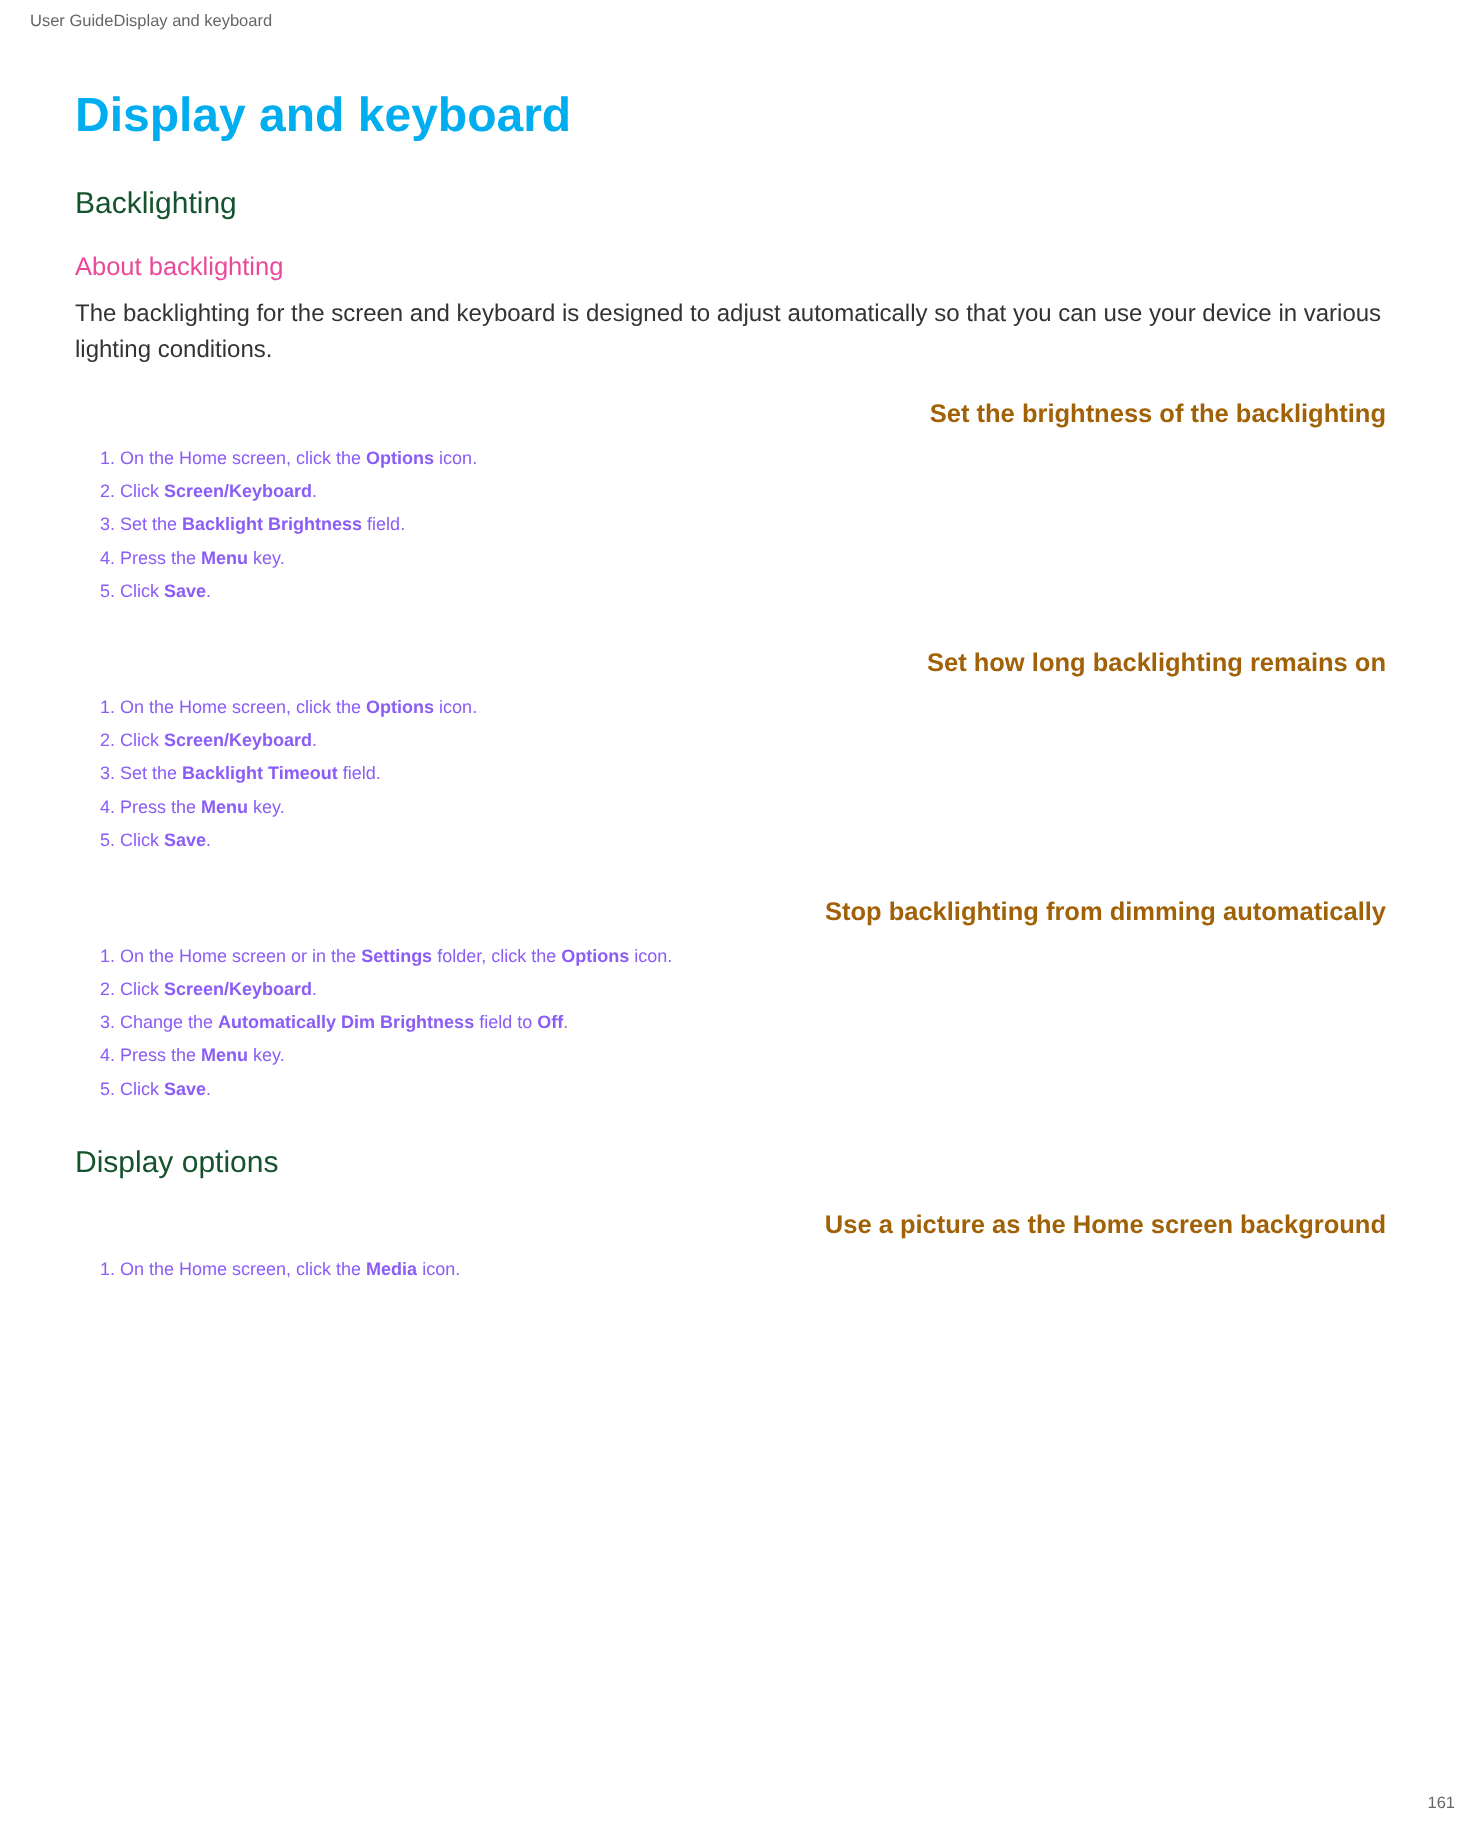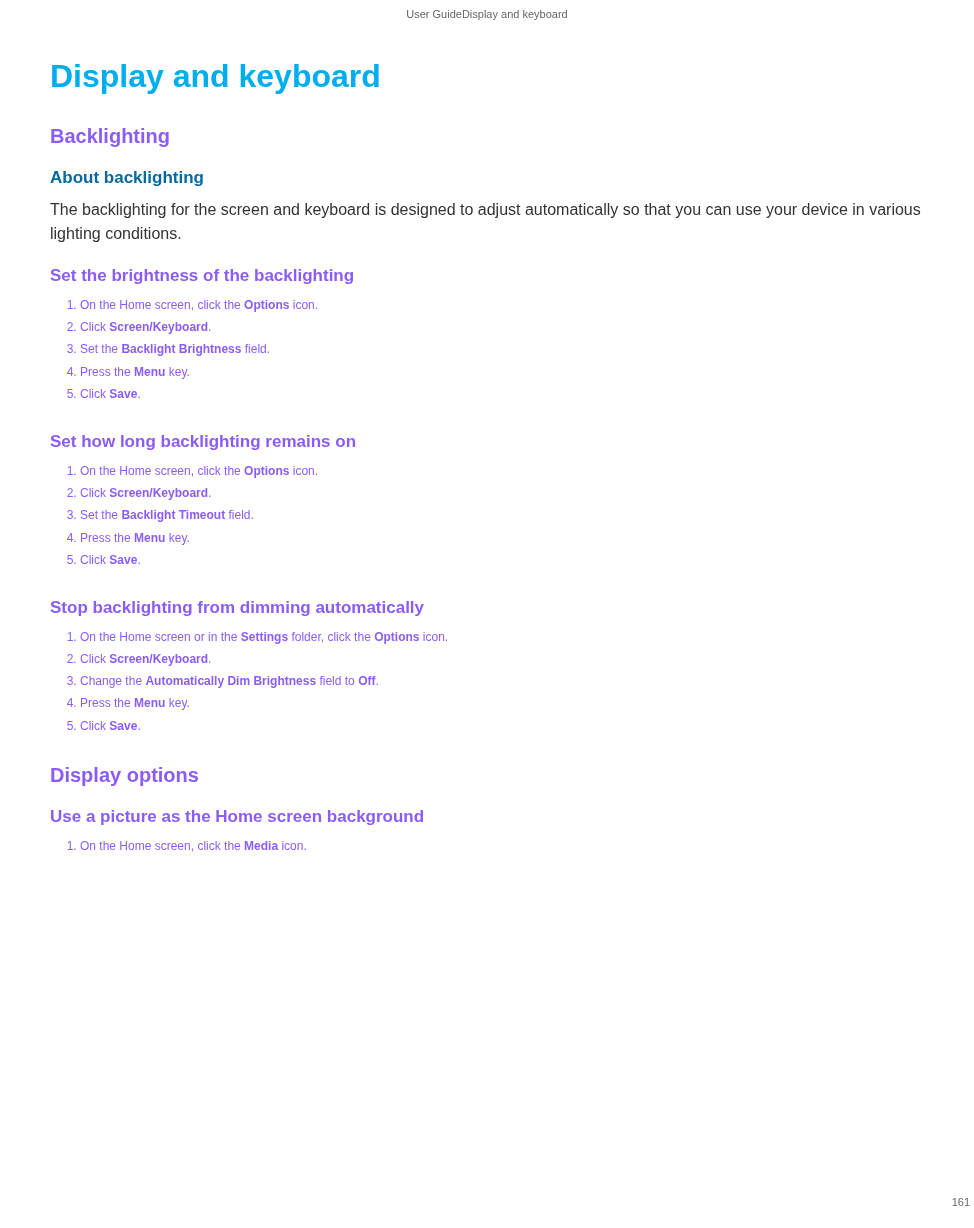--- a/index.html
+++ b/index.html
@@ -13,71 +13,72 @@
       font-size: 13px;
       color: #000;
       background: #fff;
       width: 974px;
       min-height: 1228px;
       position: relative;
     }
 
     .page-header {
       display: flex;
-      justify-content: center;
+      justify-content: flex-start;
       align-items: center;
       padding: 8px 20px;
       font-size: 11px;
       color: #666;
     }
 
     .content {
       padding: 20px 50px 40px 50px;
     }
 
     .page-title {
       font-size: 32px;
       font-weight: bold;
       color: #00aeef;
       margin-bottom: 30px;
       margin-top: 10px;
     }
 
     .section-title {
       font-size: 20px;
-      font-weight: bold;
-      color: #8b5cf6;
+      font-weight: normal;
+      color: #14532d;
       margin-bottom: 20px;
       margin-top: 10px;
     }
 
     .subsection-title {
       font-size: 17px;
-      font-weight: bold;
-      color: #0369a1;
+      font-weight: normal;
+      color: #ec4899;
       margin-bottom: 10px;
       margin-top: 20px;
     }
 
     .description {
       font-size: 16px;
       color: #333;
       margin-bottom: 20px;
       line-height: 1.5;
     }
 
     .steps-section {
       margin-bottom: 28px;
     }
 
     .steps-title {
       font-size: 17px;
       font-weight: bold;
-      color: #8b5cf6;
+      color: #a16207;
       margin-bottom: 10px;
+      text-align: right;
     }
 
     ol {
       padding-left: 30px;
       margin-bottom: 10px;
     }
 
     ol li {
       font-size: 12px;
       color: #8b5cf6;

